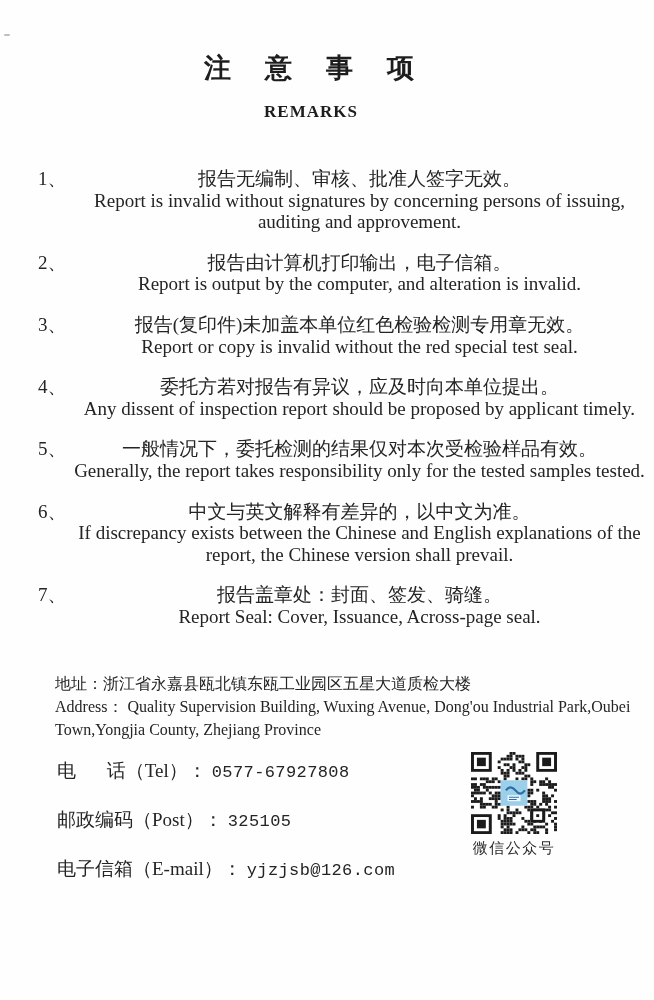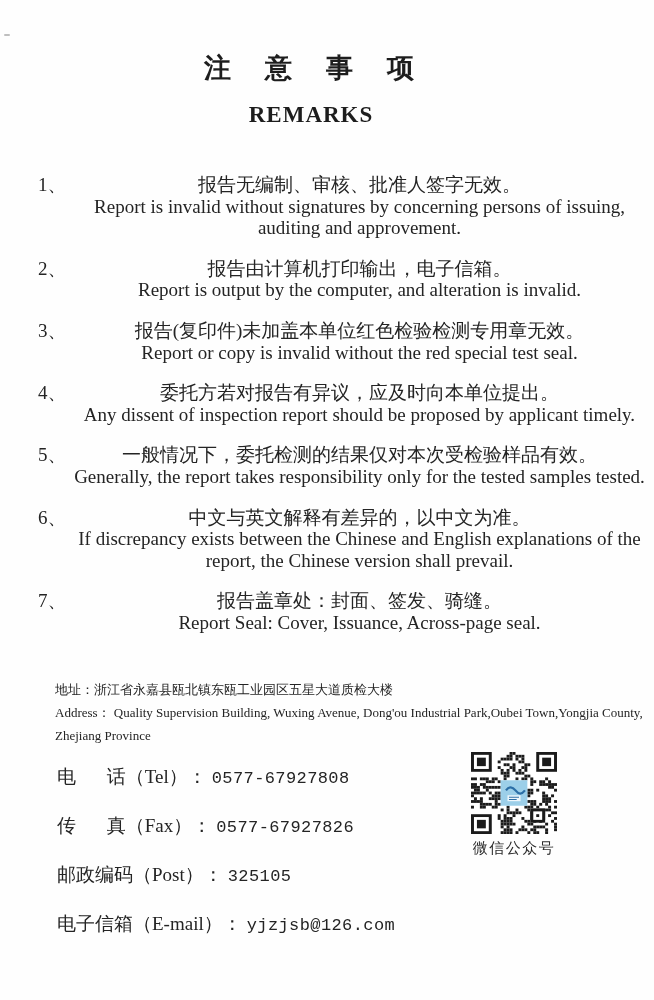--- a/index.html
+++ b/index.html
@@ -11,32 +11,32 @@
     color:#242424;
     margin:0 auto;
   }
   
   .header{padding-top:50px;width:622px;text-align:center;}
   .title-cn{
     font-size:27px;font-weight:bold;letter-spacing:34px;
     padding-left:30px;white-space:nowrap;color:#1d1d1d;
   }
   .title-en{
-    font-size:23px;font-weight:bold;letter-spacing:1px;
+    font-size:17px;font-weight:bold;letter-spacing:1px;
     margin-top:16px;color:#1d1d1d;
   }
   
   .remarks{margin:46px 0 0 38px;padding:0;}
   .remark-item{display:flex;margin-bottom:19px;font-size:19px;line-height:21.6px;}
   .remark-num{width:29px;flex:none;}
   .remark-body{width:585px;text-align:center;}
   .remark-cn{}
   .remark-en{}
   
-  .address-block{margin:44px 0 0 55px;width:594px;font-size:13px;line-height:23.4px;}
+  .address-block{margin:44px 0 0 55px;width:594px;font-size:16px;line-height:23.4px;}
   
   .contacts{margin:15px 0 0 57px;font-size:19px;}
   .contact-row{margin-bottom:19px;line-height:28px;white-space:nowrap;}
   .contact-label{word-spacing:26px;}
   .contact-value{
     font-family:"Liberation Mono","DejaVu Sans Mono",monospace;
     font-size:17px;letter-spacing:0.4px;margin-left:5px;
   }
   
   .qr-block{position:absolute;left:468px;top:752px;width:92px;text-align:center;}
@@ -109,23 +109,20 @@
   </div>
 
   <div class="address-block">
     <div class="address-cn">地址：浙江省永嘉县瓯北镇东瓯工业园区五星大道质检大楼</div>
     <div class="address-en">Address： Quality Supervision Building, Wuxing Avenue, Dong'ou Industrial Park,Oubei Town,Yongjia County, Zhejiang Province</div>
   </div>
 
   <div class="contacts">
     <div class="contact-row">
       <span class="contact-label">电 话（Tel）：</span><span class="contact-value">0577-67927808</span>
-    </div>
-    <div class="contact-row">
-      <span class="contact-label">传 真（Fax）：</span><span class="contact-value">0577-67927826</span>
     </div>
     <div class="contact-row">
       <span class="contact-label">邮政编码（Post）：</span><span class="contact-value">325105</span>
     </div>
     <div class="contact-row">
       <span class="contact-label">电子信箱（E-mail）：</span><span class="contact-value">yjzjsb@126.com</span>
     </div>
   </div>
 
   <div class="qr-block">

